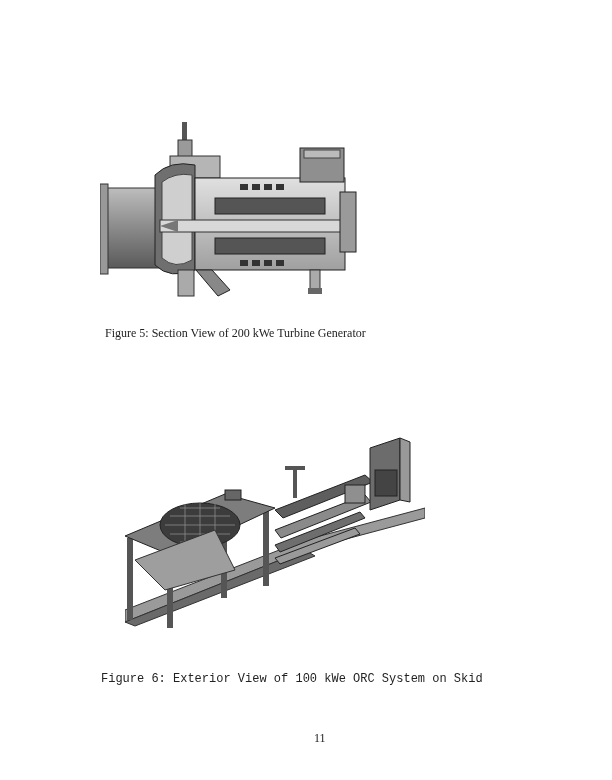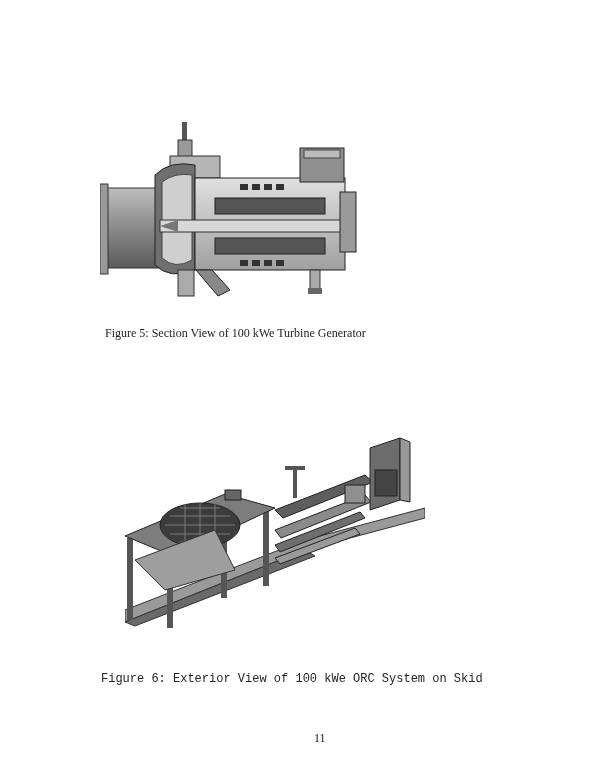--- a/index.html
+++ b/index.html
@@ -63,21 +63,21 @@
     <rect x="240" y="72" width="16" height="60" fill="#9a9a9a" stroke="#222"></rect>
 
     <polygon points="96,150 112,150 130,170 118,176" fill="#888" stroke="#222"></polygon>
 
     <rect x="78" y="150" width="16" height="26" fill="#aaa" stroke="#333"></rect>
     <rect x="210" y="150" width="10" height="20" fill="#aaa" stroke="#333"></rect>
     <rect x="208" y="168" width="14" height="6" fill="#666"></rect>
   </svg>
 </div>
 
-<div class="caption" style="left:105px; top:326px;">Figure 5: Section View of 100 kWe Turbine Generator</div>
+<div class="caption" style="left:105px; top:326px;">Figure 5: Section View of 200 kWe Turbine Generator</div>
 
 <div class="figure" style="left:125px; top:430px; width:300px; height:200px;">
   <svg width="300" height="200" viewBox="0 0 300 200">
 
     <polygon points="0,180 180,110 300,78 300,88 180,120 0,192" fill="#9a9a9a" stroke="#333"></polygon>
     <polygon points="0,192 10,196 190,126 180,120" fill="#6a6a6a" stroke="#333"></polygon>
 
     <rect x="2" y="108" width="6" height="82" fill="#555"></rect>
     <rect x="42" y="128" width="6" height="70" fill="#555"></rect>
     <rect x="96" y="90" width="6" height="78" fill="#555"></rect>

